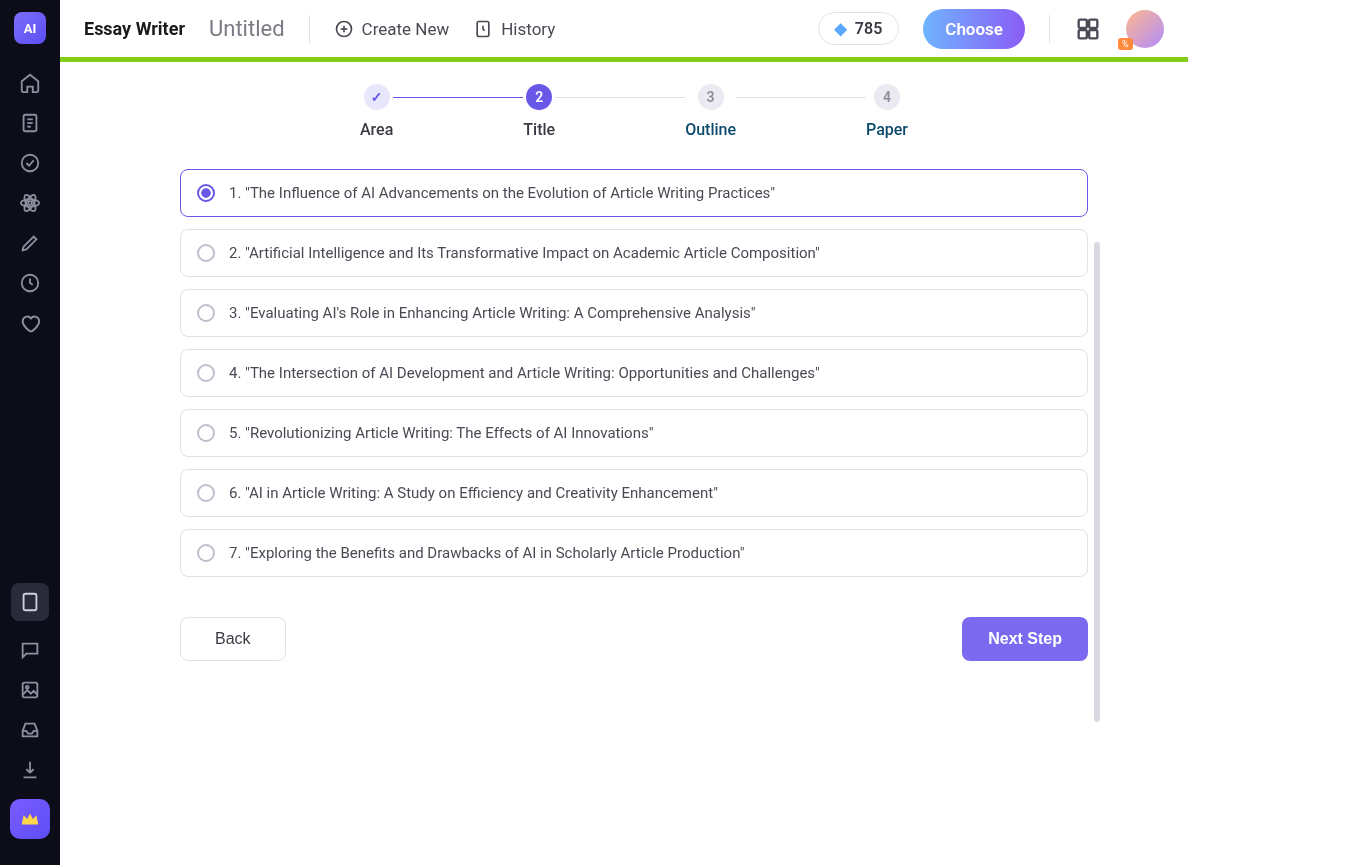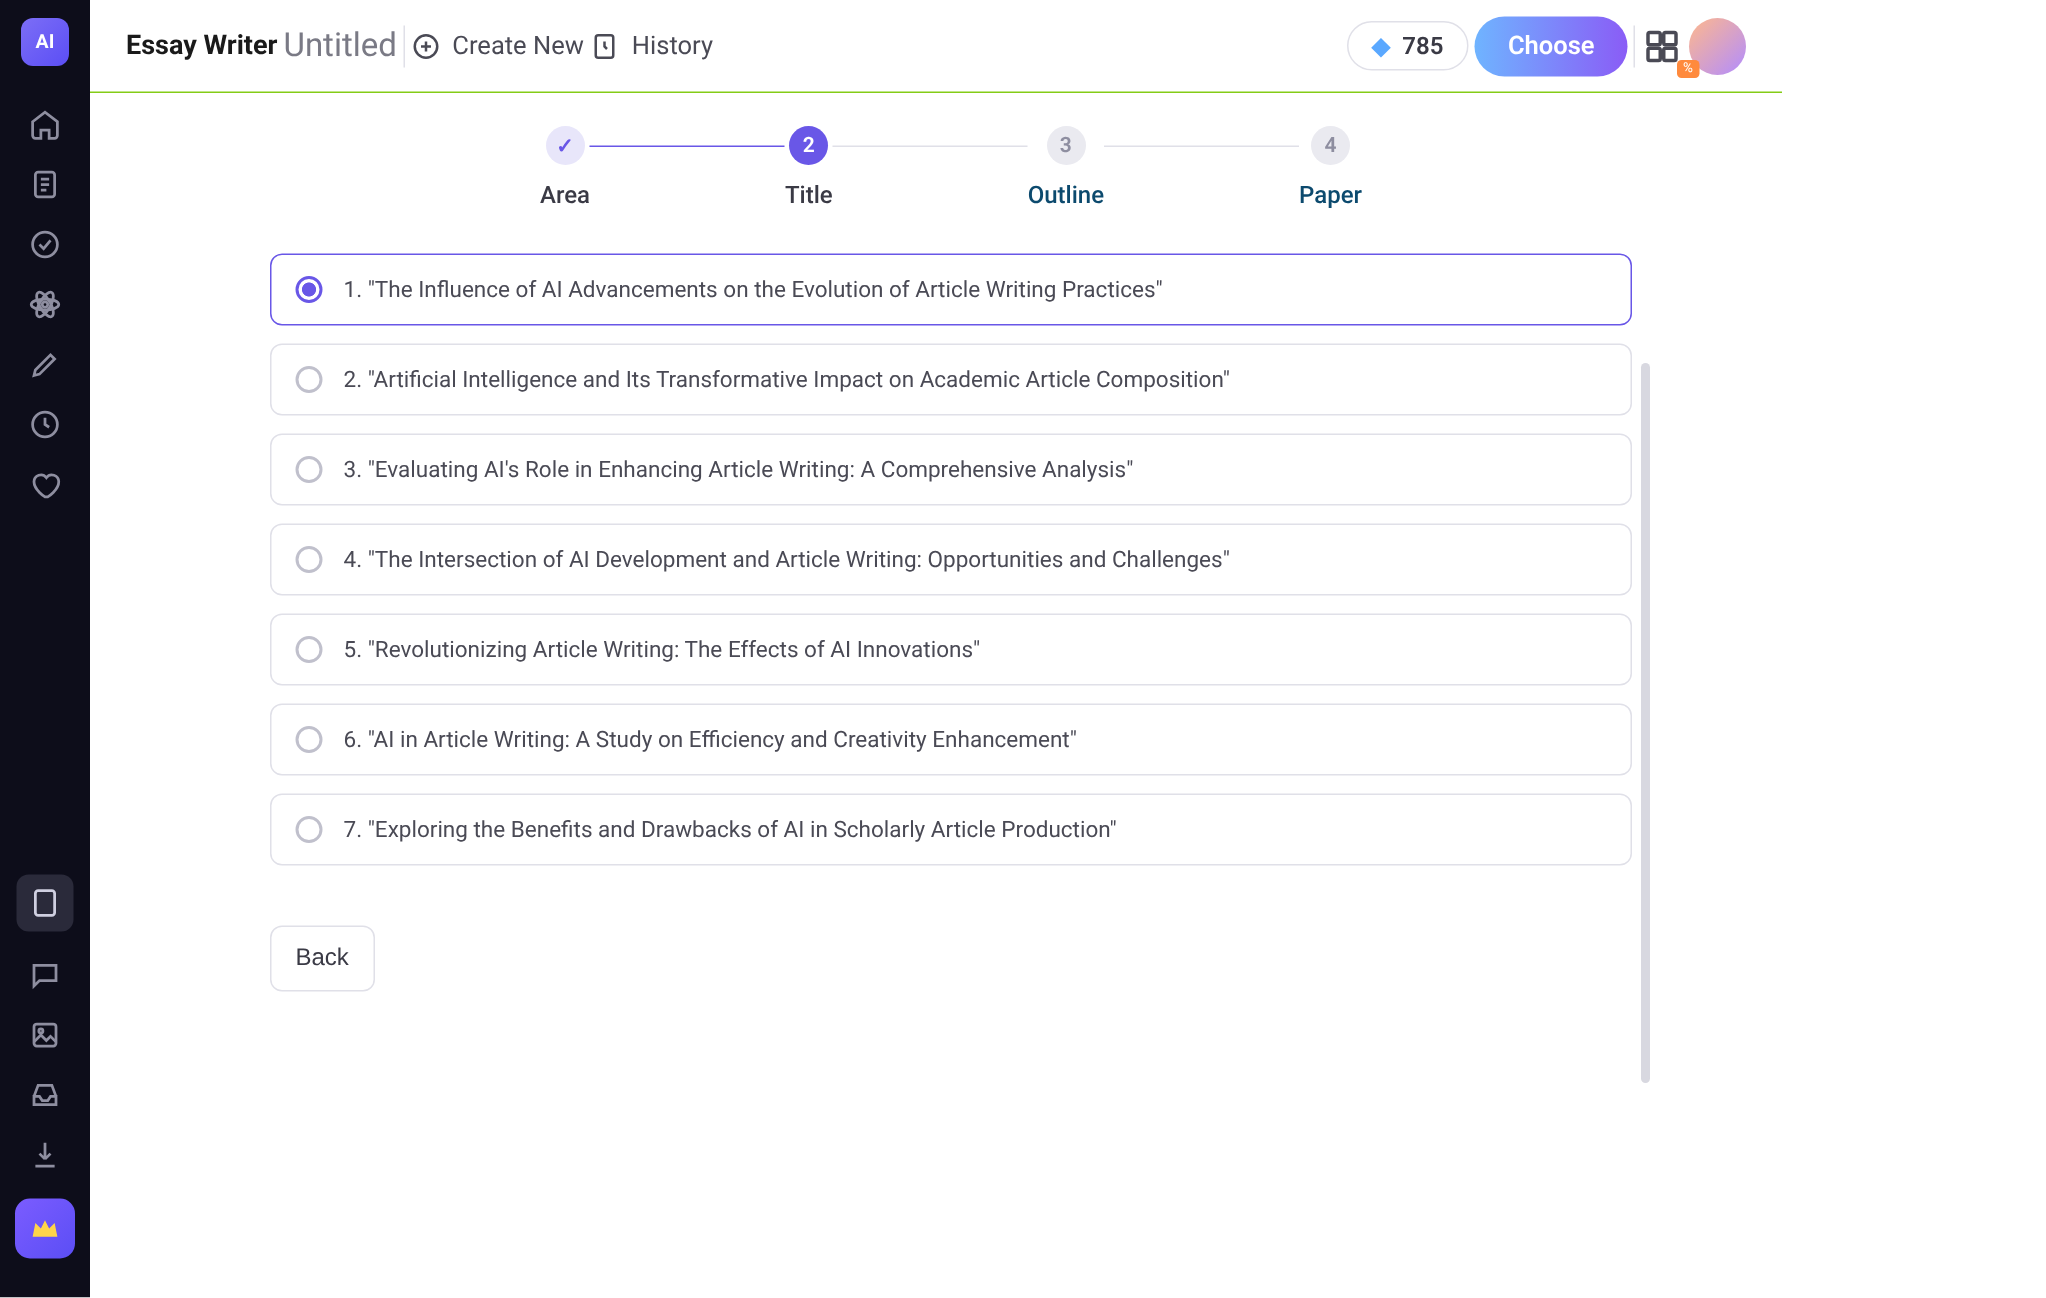--- a/index.html
+++ b/index.html
@@ -13,21 +13,21 @@
 .nav-icon { width: 22px; height: 22px; color: #8e8ea0; display: flex; align-items: center; justify-content: center; cursor: pointer; }
 .nav-icon.active { background: #2a2a3a; border-radius: 8px; padding: 8px; width: 38px; height: 38px; color: #cfcfe0; }
 .sidebar-spacer { flex: 1; }
 .sidebar-bottom { display: flex; flex-direction: column; gap: 18px; align-items: center; margin-bottom: 14px; }
 .crown { width: 40px; height: 40px; border-radius: 10px; background: linear-gradient(135deg, #7b5cff, #5b4ef5); display: flex; align-items: center; justify-content: center; color: #ffd54a; }
 
 
 .main { flex: 1; display: flex; flex-direction: column; }
 
 
-.header { height: 62px; border-bottom: 1px solid #84cc16; display: flex; align-items: center; padding: 0 24px; gap: 4px; }
+.header { height: 62px; border-bottom: 5px solid #84cc16; display: flex; align-items: center; padding: 0 24px; gap: 24px; }
 .app-title { font-weight: 700; font-size: 18px; color: #1a1a1a; }
 .doc-title { font-size: 22px; color: #7a7a85; }
 .divider { width: 1px; height: 28px; background: #e0e0e8; }
 .hbtn { display: flex; align-items: center; gap: 8px; font-size: 17px; color: #4a4a55; cursor: pointer; }
 .hbtn svg { width: 20px; height: 20px; }
 .header-spacer { flex: 1; }
 .credits { display: flex; align-items: center; gap: 8px; border: 1px solid #e0e0e8; border-radius: 20px; padding: 6px 16px; font-weight: 600; font-size: 16px; color: #3a3a45; }
 .diamond { color: #5aa8ff; }
 .upgrade { background: linear-gradient(90deg, #6fb4ff, #8a5cf6); color: #fff; border-radius: 22px; padding: 10px 22px; font-size: 17px; font-weight: 600; cursor: pointer; }
 .apps-btn { width: 28px; height: 28px; color: #4a4a55; cursor: pointer; display: flex; align-items: center; justify-content: center; }
@@ -64,21 +64,21 @@
 
 
 .options { display: flex; flex-direction: column; gap: 12px; margin-bottom: 40px; }
 .option { border: 1px solid #e0e0e8; border-radius: 8px; padding: 14px 16px; display: flex; align-items: center; gap: 14px; cursor: pointer; font-size: 15px; color: #4a4a55; }
 .option.selected { border: 1.5px solid #6957e7; }
 .radio { width: 18px; height: 18px; border-radius: 50%; border: 2px solid #c0c0cc; flex-shrink: 0; }
 .option.selected .radio { border-color: #6957e7; background: radial-gradient(circle, #6957e7 0 45%, #fff 50% 100%); }
 
 
 .footer { display: flex; justify-content: space-between; padding: 0 0 30px 0; }
-.back-btn { border: 1px solid #e0e0e8; background: #fff; border-radius: 8px; padding: 12px 16px; font-size: 16px; color: #3a3a45; cursor: pointer; }
+.back-btn { border: 1px solid #e0e0e8; background: #fff; border-radius: 8px; padding: 12px 34px; font-size: 16px; color: #3a3a45; cursor: pointer; }
 .next-btn { background: #7b6af0; color: #fff; border-radius: 8px; padding: 12px 26px; font-size: 16px; font-weight: 600; cursor: pointer; border: none; }
 
 .scroll-indicator { position: absolute; right: 88px; top: 180px; width: 6px; height: 480px; background: #d8d8e0; border-radius: 3px; }
 </style>
 </head>
 <body>
 
 <div class="app">
 
   <div class="sidebar">
@@ -261,16 +261,17 @@
             <span>6. "AI in Article Writing: A Study on Efficiency and Creativity Enhancement"</span>
           </div>
           <div class="option">
             <div class="radio"></div>
             <span>7. "Exploring the Benefits and Drawbacks of AI in Scholarly Article Production"</span>
           </div>
         </div>
 
       <div class="footer">
         <button class="back-btn">Back</button>
+        <button class="next-btn">Next Step</button>
       </div>
     </div>
   </div>
 </div>
 
 </body></html>

